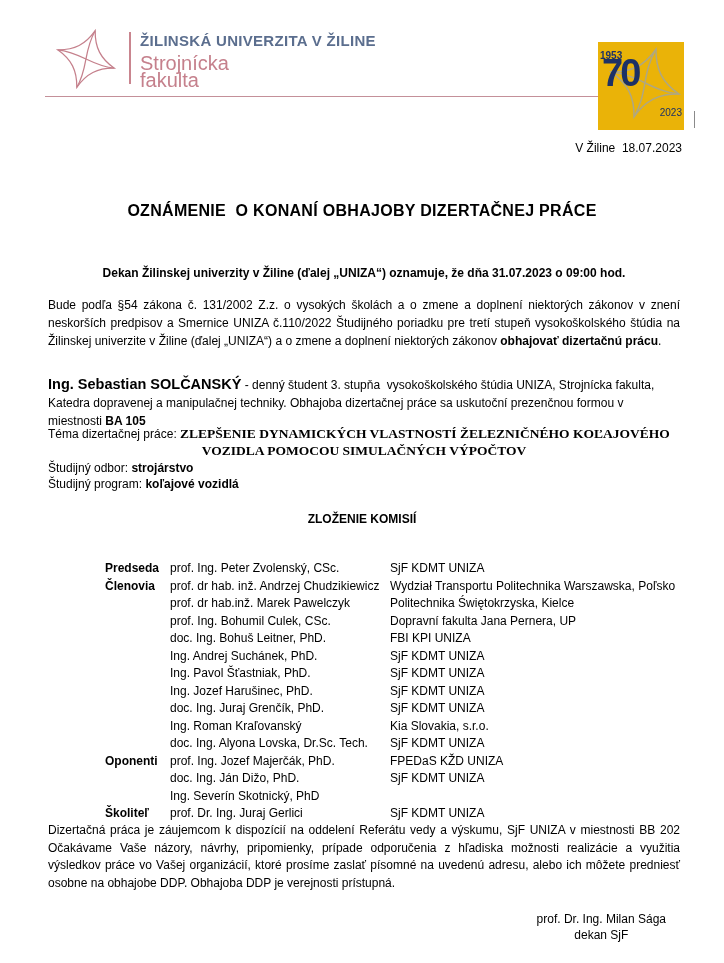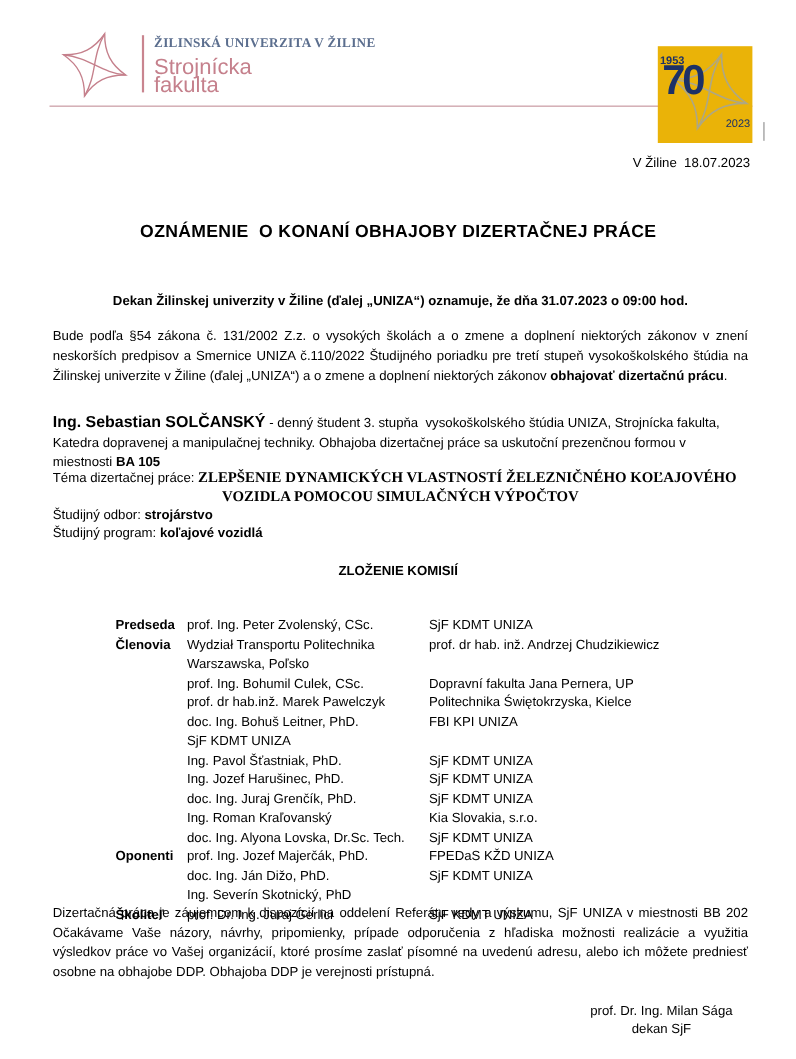--- a/index.html
+++ b/index.html
@@ -7,21 +7,21 @@
   .page {
     position:relative; width:724px; height:963px; margin:0 auto;
     background:#ffffff; overflow:hidden;
     font-family:"Liberation Sans","DejaVu Sans",sans-serif;
     color:#000; font-size:12px;
   }
   
   .uniza-logo { position:absolute; left:55px; top:28px; width:62px; height:62px; }
   .header-divider { position:absolute; left:129px; top:32px; width:2px; height:52px; background:#c9858f; }
   .header-text { position:absolute; left:140px; top:32px; }
-  .university-name { color:#5b6e8e; font-weight:bold; font-size:12px; letter-spacing:.3px;font-family:Liberation Serif, serif; }
+  .university-name { color:#5b6e8e; font-weight:bold; font-size:15px; letter-spacing:.3px; }
   .faculty-name { color:#c5808c; font-size:20px; line-height:17px; margin-top:6px; }
   .header-rule { position:absolute; left:45px; width:639px; top:96px; height:1px; background:#c49099; }
   .anniv-logo { position:absolute; left:598px; top:42px; width:86px; height:88px; background:#eab308; }
   .anniv-star { position:absolute; right:2px; top:4px; width:74px; height:74px; opacity:.75; }
   .anniv-1953 { position:absolute; left:2px; top:8px; color:#1c3166; font-weight:bold; font-size:10px; }
   .anniv-70 { position:absolute; left:4px; top:12px; color:#1c3166; font-weight:900; font-size:38px; letter-spacing:-3px; line-height:1; }
   .anniv-2023 { position:absolute; right:2px; bottom:12px; color:#1c3166; font-weight:normal; font-size:10px; }
   .date-tick { position:absolute; left:694px; top:111px; width:1px; height:17px; background:#8a8a8a; }
   .date-line { position:absolute; right:42px; top:141px; white-space:pre-wrap; }
   
@@ -97,40 +97,41 @@
 
   <div class="committee-heading">ZLOŽENIE KOMISIÍ</div>
   <div class="committee-table">
     <div class="committee-row">
         <span class="role-cell">Predseda</span>
         <span>prof. Ing. Peter Zvolenský, CSc.</span>
         <span>SjF KDMT UNIZA</span>
       </div>
     <div class="committee-row">
         <span class="role-cell">Členovia</span>
+        <span>prof. dr hab. inž. Andrzej Chudzikiewicz</span>
         <span>Wydział Transportu Politechnika Warszawska, Poľsko</span>
-        <span>prof. dr hab. inž. Andrzej Chudzikiewicz</span>
+      </div>
+    <div class="committee-row">
+        <span class="role-cell"></span>
+        <span>prof. dr hab.inž. Marek Pawelczyk</span>
+        <span>Politechnika Świętokrzyska, Kielce</span>
       </div>
     <div class="committee-row">
         <span class="role-cell"></span>
         <span>prof. Ing. Bohumil Culek, CSc.</span>
         <span>Dopravní fakulta Jana Pernera, UP</span>
       </div>
     <div class="committee-row">
         <span class="role-cell"></span>
-        <span>prof. dr hab.inž. Marek Pawelczyk</span>
-        <span>Politechnika Świętokrzyska, Kielce</span>
-      </div>
-    <div class="committee-row">
-        <span class="role-cell"></span>
         <span>doc. Ing. Bohuš Leitner, PhD.</span>
         <span>FBI KPI UNIZA</span>
       </div>
     <div class="committee-row">
         <span class="role-cell"></span>
+        <span>Ing. Andrej Suchánek, PhD.</span>
         <span>SjF KDMT UNIZA</span>
       </div>
     <div class="committee-row">
         <span class="role-cell"></span>
         <span>Ing. Pavol Šťastniak, PhD.</span>
         <span>SjF KDMT UNIZA</span>
       </div>
     <div class="committee-row">
         <span class="role-cell"></span>
         <span>Ing. Jozef Harušinec, PhD.</span>

